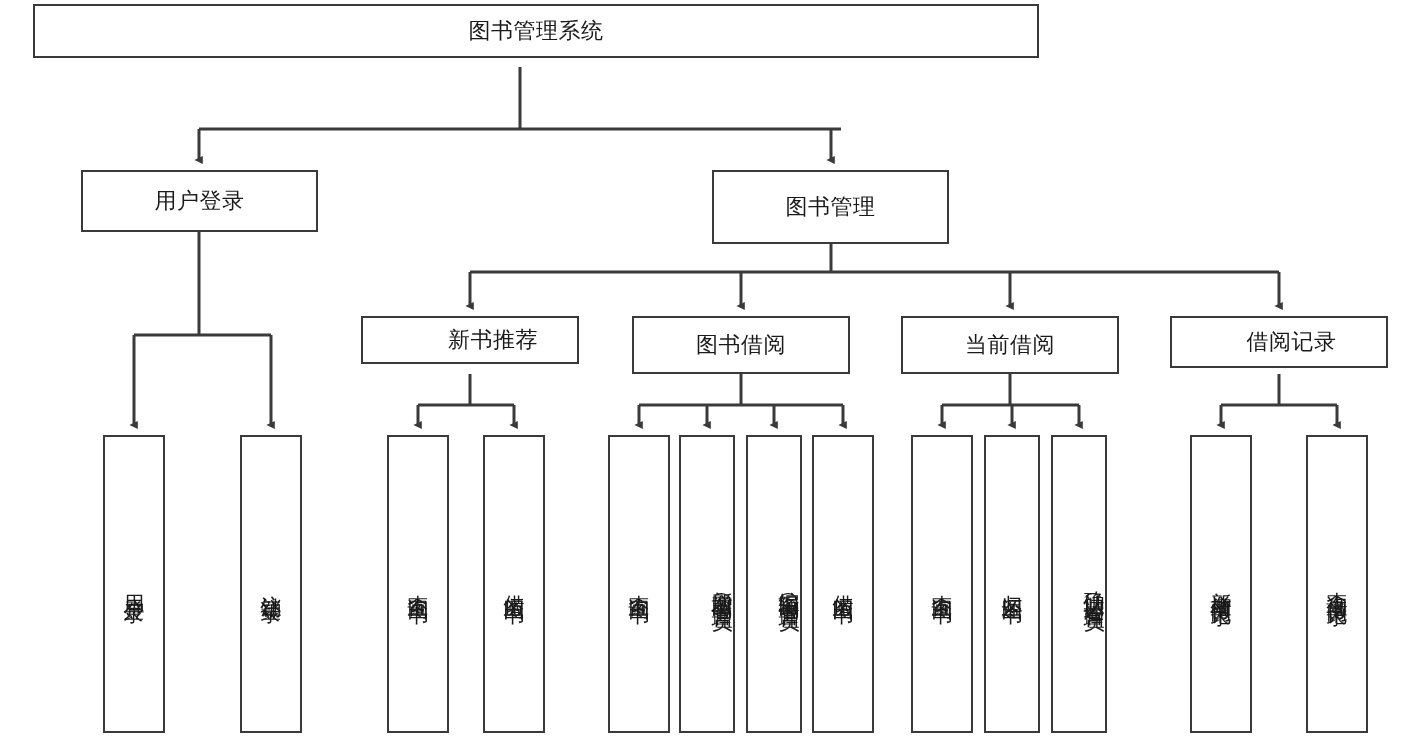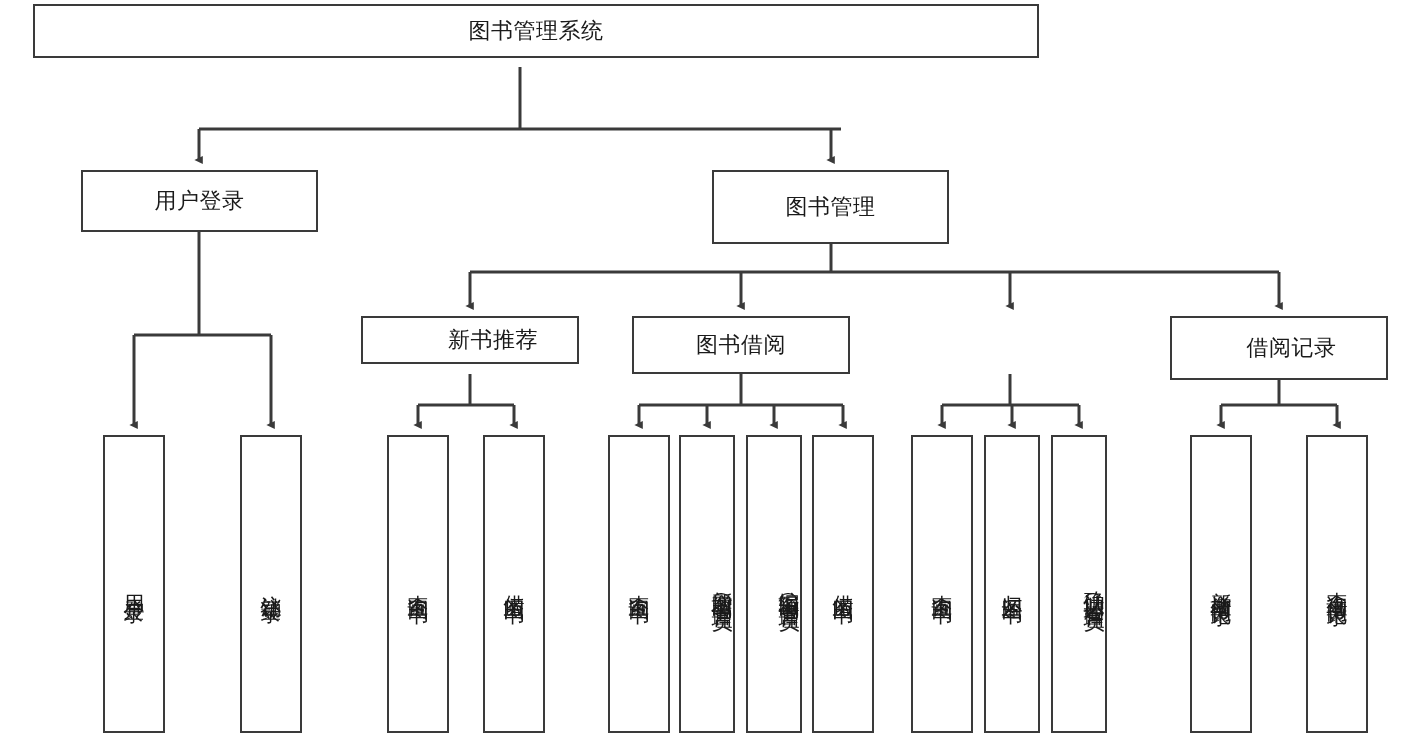--- a/index.html
+++ b/index.html
@@ -143,21 +143,24 @@
   <div class="node node-h" id="node-l1-1" style="left: 712px; top: 170px; width: 237px; height: 74px;">
     <span class="node-label">图书管理</span>
   </div>
 
   <div class="node node-h" id="node-l2-0" style="left: 361px; top: 316px; width: 218px; height: 48px; padding-left: 46px;">
     <span class="node-label">新书推荐</span>
   </div>
   <div class="node node-h" id="node-l2-1" style="left: 632px; top: 316px; width: 218px; height: 58px;">
     <span class="node-label">图书借阅</span>
   </div>
-  <div class="node node-h" id="node-l2-3" style="left: 1170px; top: 316px; width: 218px; height: 64px; padding-left: 25px;">
+  <div class="node node-h" id="node-l2-2" style="left: 901px; top: 316px; width: 218px; height: 58px;">
+    <span class="node-label">当前借阅</span>
+  </div>
+  <div class="node node-h" id="node-l2-3" style="left: 1170px; top: 316px; width: 218px; height: 52px; padding-left: 25px;">
     <span class="node-label">借阅记录</span>
   </div>
 
   <div class="node node-v v-center" id="node-leaf-0" style="left: 103px; top: 435px; width: 62px; height: 298px;">
     <span class="node-label">用户登录</span>
   </div>
   <div class="node node-v v-center" id="node-leaf-1" style="left: 240px; top: 435px; width: 62px; height: 298px;">
     <span class="node-label">注销登录</span>
   </div>
   <div class="node node-v v-center" id="node-leaf-2" style="left: 387px; top: 435px; width: 62px; height: 298px;">

